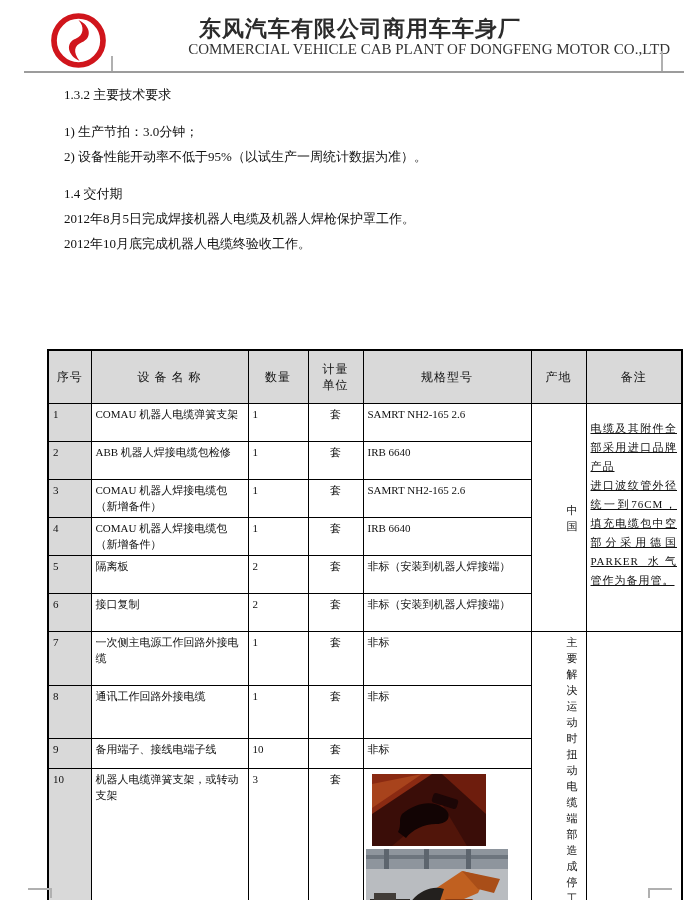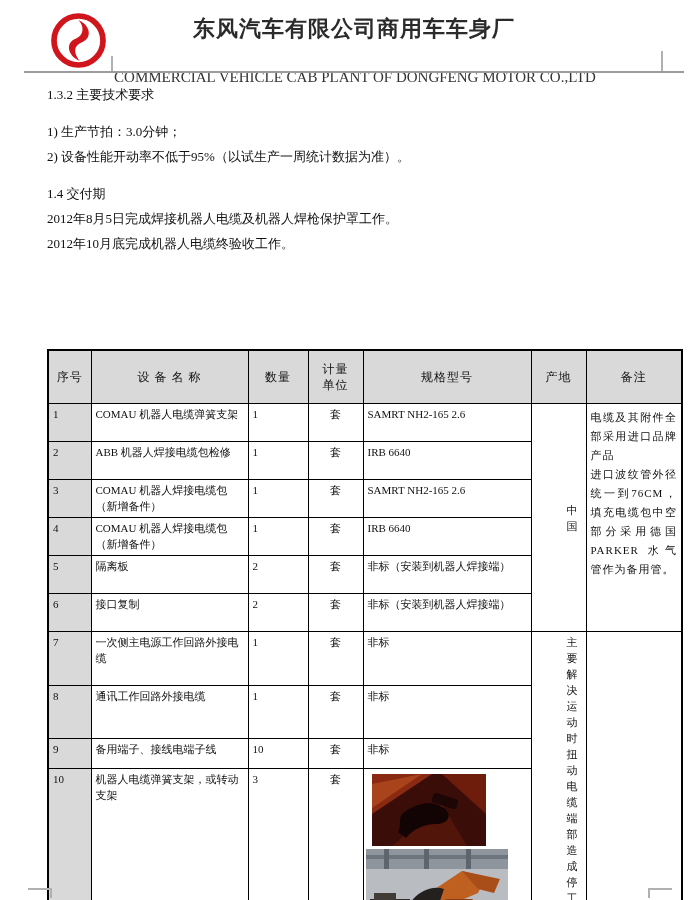--- a/index.html
+++ b/index.html
@@ -8,56 +8,56 @@
     width:700px;height:900px;
     background:#ffffff;
     font-family:"Liberation Serif","DejaVu Serif",serif;
     color:#111;
     overflow:hidden;
   }
   
   .hdr{position:absolute;top:0;left:0;width:700px;height:72px;}
   .logo{position:absolute;left:50px;top:12px;width:57px;height:57px;}
   .title-cn{
-    position:absolute;top:14px;left:104px;width:500px;
+    position:absolute;top:14px;left:110px;width:500px;
     text-align:center;font-size:22px;font-weight:bold;
     font-family:"Liberation Sans","DejaVu Sans",sans-serif;
     color:#2b2b2b;letter-spacing:1px;white-space:nowrap;
   }
   .title-en{
     position:absolute;top:41px;left:40px;width:630px;
-    text-align:center;font-size:15px;color:#333;
+    text-align:right;font-size:15px;color:#333;
     font-family:"Liberation Serif","DejaVu Serif",serif;
-    letter-spacing:0px;white-space:nowrap;margin-top:28px;
+    letter-spacing:0px;white-space:nowrap;
   }
   .hdr-rule{position:absolute;top:71px;left:24px;width:660px;height:2px;background:#9c9c9c;}
   .tick{position:absolute;width:2px;background:#b0b0b0;}
   .tick-left{left:111px;top:56px;height:15px;}
   .tick-right{left:661px;top:51px;height:20px;}
   
-  .doc{position:absolute;top:82px;left:47px;width:620px;font-size:13px;line-height:25px;}
+  .doc{position:absolute;top:82px;left:64px;width:620px;font-size:13px;line-height:25px;}
   .doc p{margin:0;}
   .sp12{margin-top:12px !important;}
   .sp14{margin-top:14px !important;}
   
   .tblwrap{position:absolute;top:349px;left:47px;}
   table{border-collapse:collapse;table-layout:fixed;width:634px;border:2px solid #000;}
   td{border:1px solid #000;padding:2px 4px;font-size:11px;line-height:16px;vertical-align:top;overflow:hidden;}
   col.c-no{width:43px;}  col.c-name{width:157px;} col.c-qty{width:60px;}
   col.c-unit{width:55px;} col.c-spec{width:168px;} col.c-orig{width:55px;} col.c-rem{width:96px;}
   tr.hrow td{
     background:#d9d9d9;text-align:center;vertical-align:middle;
     height:48px;font-size:12px;letter-spacing:1px;
   }
   td.gray{background:#d9d9d9;}
   td.unit{text-align:center;}
   .pre{white-space:pre-line;}
   tr.r2{height:38px;} tr.r1{height:19px;} tr.r10{height:160px;}
   td.orig{text-align:center;vertical-align:middle;letter-spacing:1px;padding-left:32px;}
-  td.remark{vertical-align:top;text-align:justify;letter-spacing:1px;line-height:19px;padding-top:4px;}
+  td.remark{vertical-align:top;text-align:justify;letter-spacing:1px;line-height:19px;padding-top:15px;text-decoration:underline;}
   
   td.spec-photos{padding:0;}
   .photo1{margin:5px 0 3px 8px;width:114px;height:72px;display:block;}
   .photo2wrap{margin-left:2px;}
   .photo2{display:inline-block;vertical-align:bottom;width:142px;height:82px;}
   .caption{font-size:11px;}
   
   .mark{position:absolute;}
   .mark-bl-h{left:28px;top:888px;width:24px;height:2px;background:#b0b0b0;}
   .mark-bl-v{left:50px;top:888px;width:2px;height:10px;background:#b0b0b0;}

